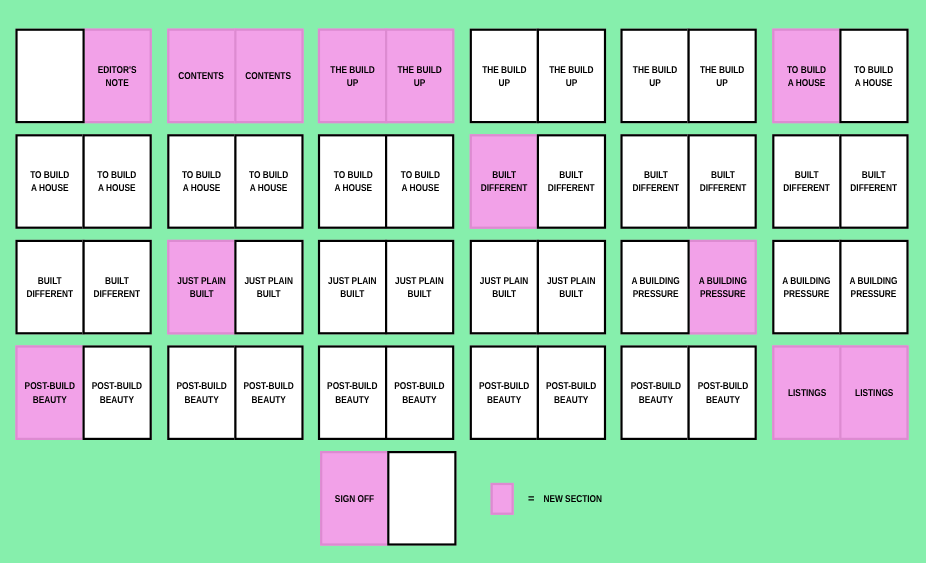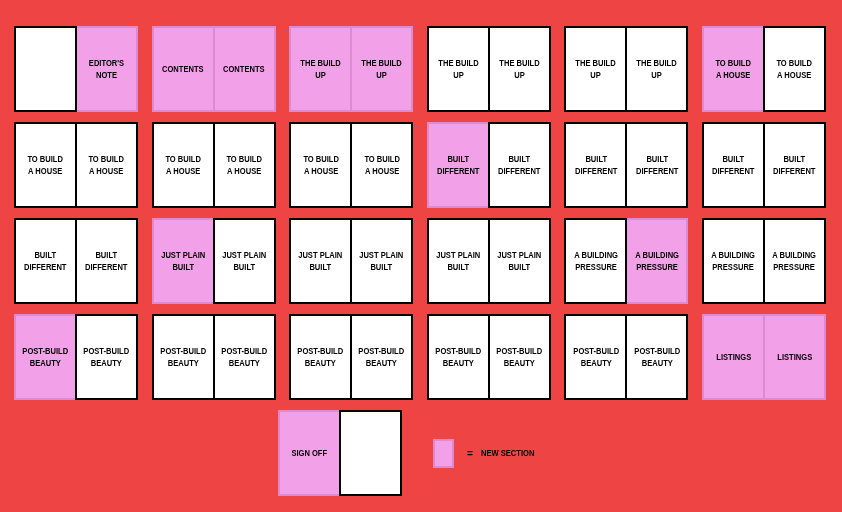--- a/index.html
+++ b/index.html
@@ -5,21 +5,21 @@
   html, body {
     margin: 0;
     padding: 0;
     background: #ffffff;
     font-family: "Liberation Sans", sans-serif;
   }
   .board {
     position: relative;
     width: 842px;
     height: 512px;
-    background: #ef4444;
+    background: #86efac;
     overflow: hidden;
   }
   .rows {
     padding: 26px 14px 0 14px;
   }
   .row {
     display: flex;
     justify-content: space-between;
     margin-bottom: 10px;
   }
@@ -57,21 +57,21 @@
     line-height: 1.35;
     color: #000000;
     white-space: pre-line;
     transform: scaleX(0.84);
     letter-spacing: 0;
     padding: 0 1px;
   }
   .bottom-row {
     display: flex;
     align-items: center;
-    padding-left: 4px;
+    padding-left: 17px;
     margin-top: 1px;
     height: 86px;
   }
   .signoff-slot {
     margin-left: 274px;
   }
   .legend {
     display: flex;
     align-items: center;
     margin-left: 29px;

